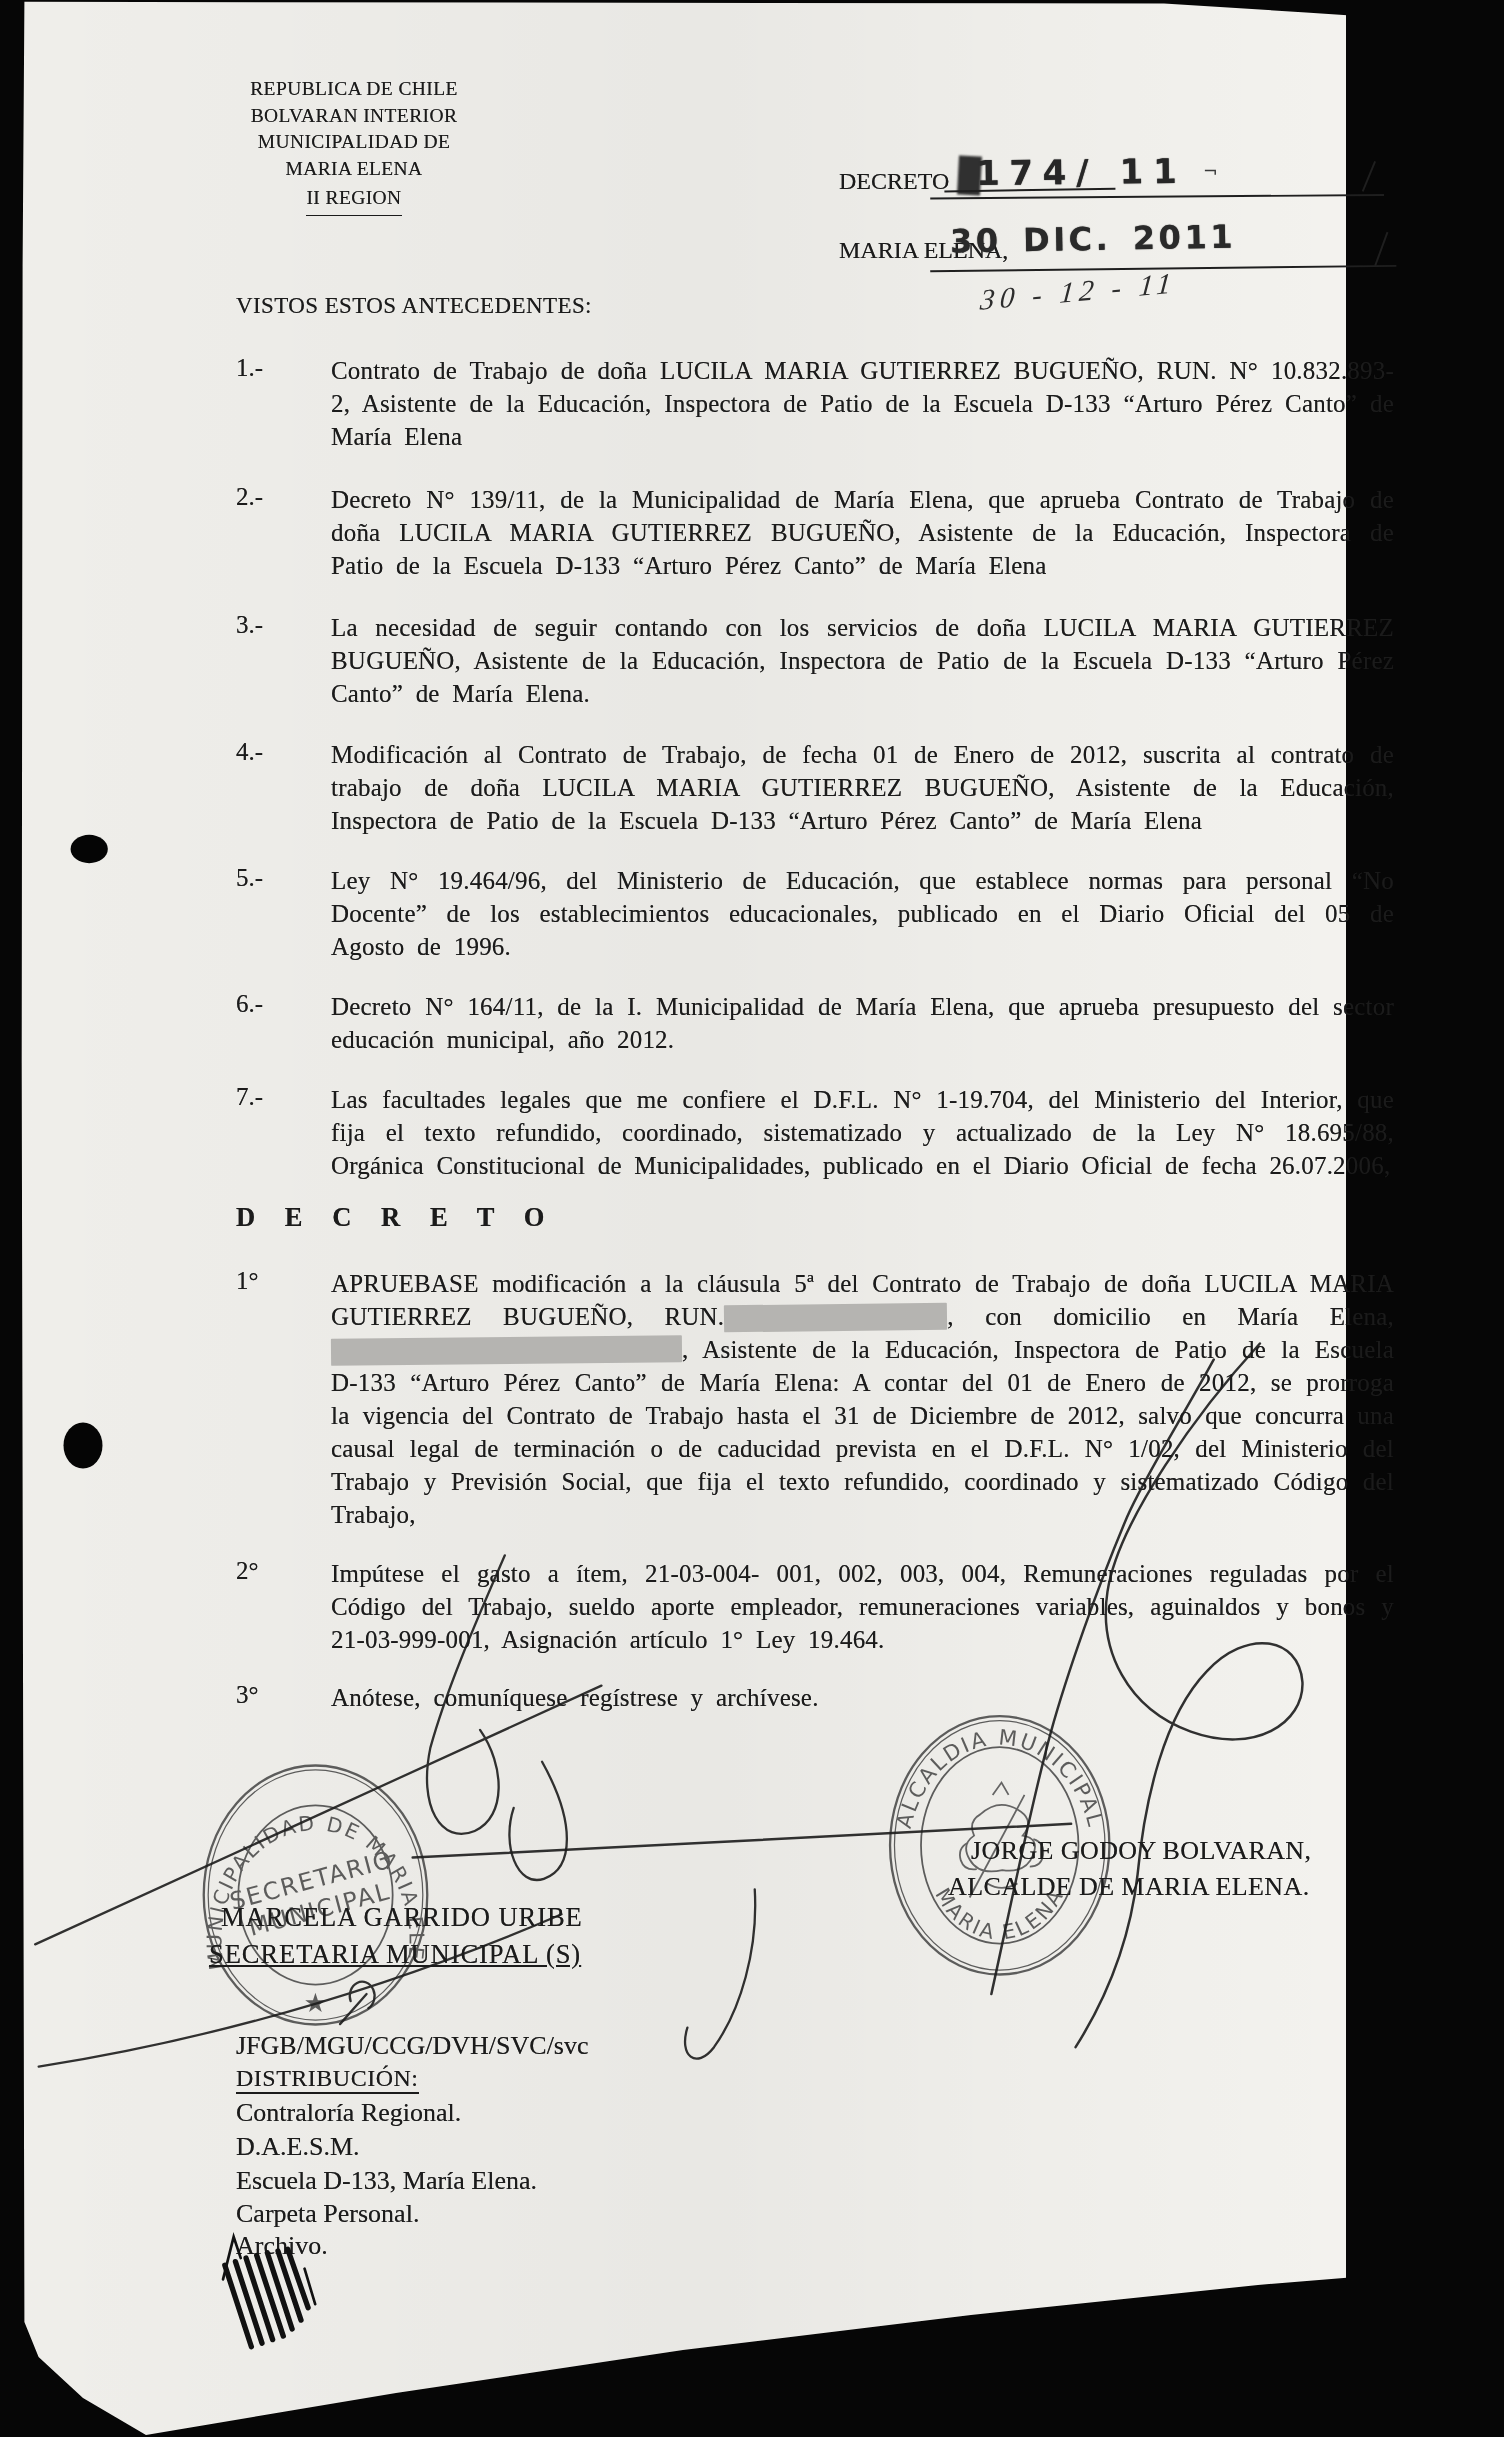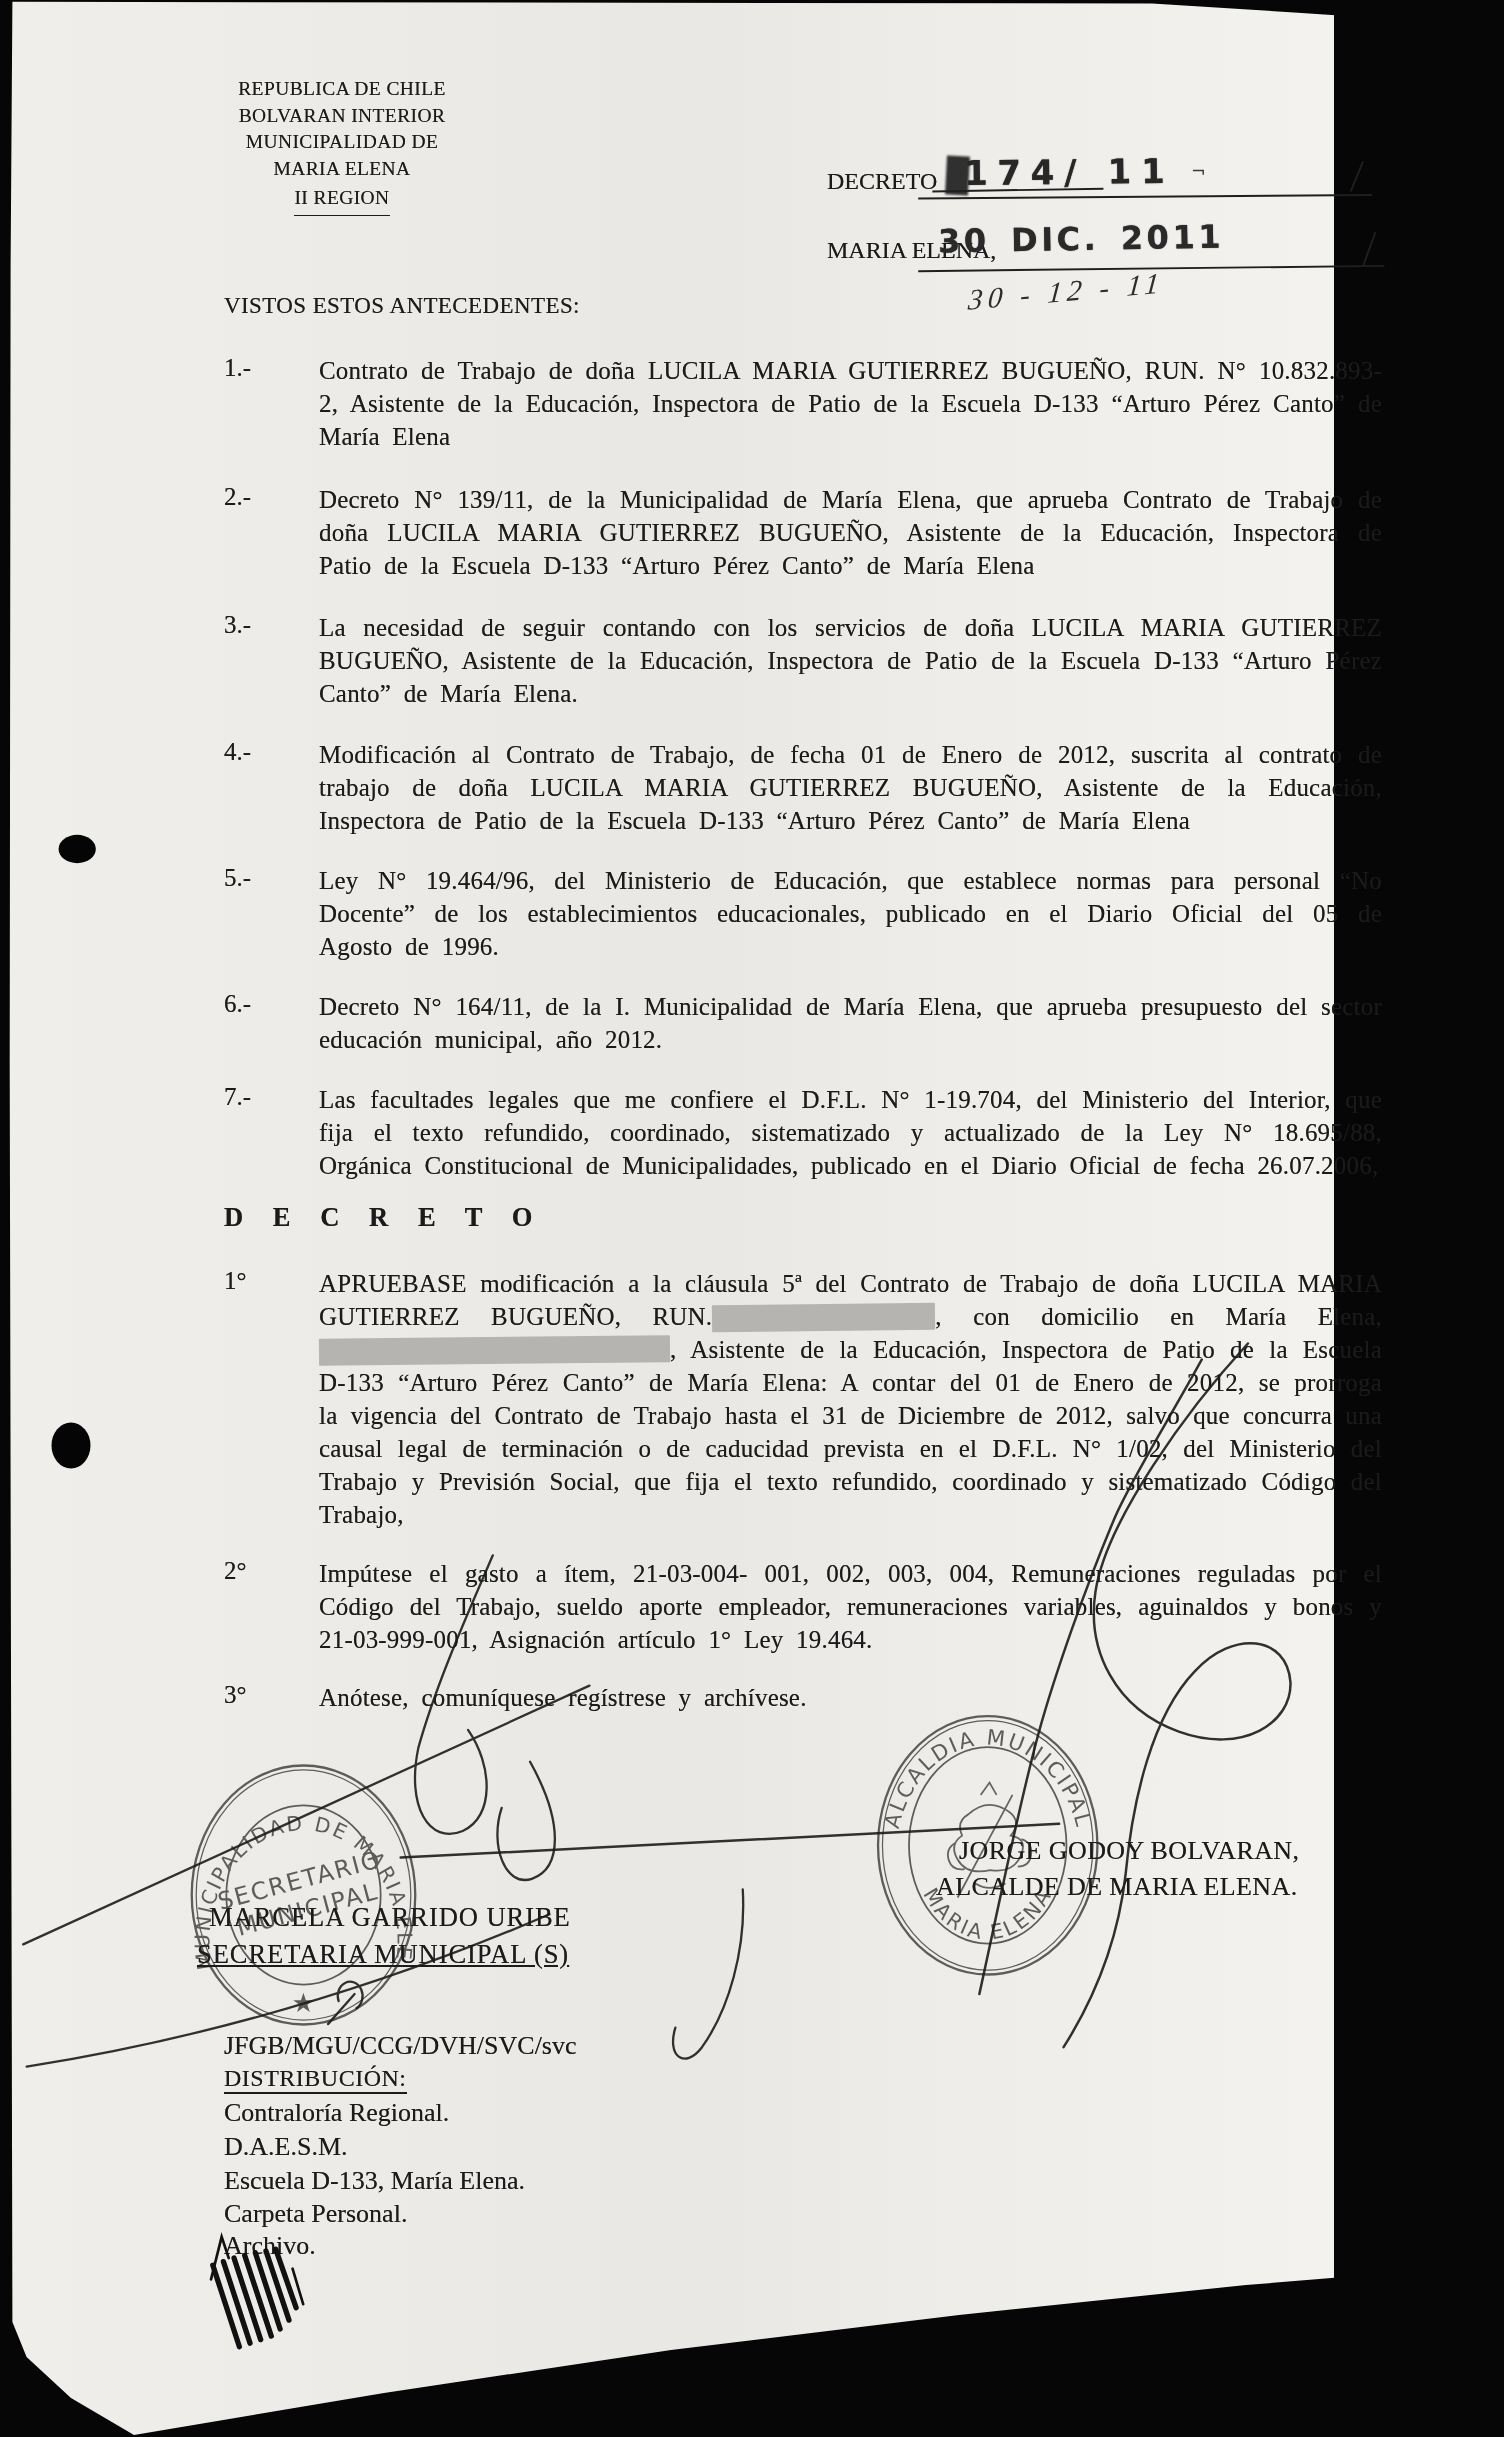--- a/index.html
+++ b/index.html
@@ -1,18 +1,18 @@
 <!DOCTYPE html>
 <html style="font-size:14px"><head>
 <meta charset="utf-8">
 <style>
   html,body{margin:0;padding:0;background:#060606;}
   body{width:1505px;height:2438px;position:relative;overflow:hidden;
        font-family:"Liberation Serif", serif;color:#1b1b1b;}
-  #page{position:absolute;left:0;top:0;width:1334px;height:2438px;
+  #page{position:absolute;left:12px;top:0;width:1334px;height:2438px;
         background:#f3f2ee;
         background-image:linear-gradient(90deg, rgba(0,0,0,0.015) 0%, rgba(0,0,0,0.045) 52%, rgba(0,0,0,0.02) 75%, rgba(0,0,0,0.0) 100%);
         clip-path:polygon(12.4px 1.8px,1152px 3.5px,1294px 12.4px,1505px 26.6px,1501px 798px,1491px 2265px,
           1246px 2285px,959px 2315px,671px 2350px,384px 2393px,134px 2435px,71px 2398px,
           26.6px 2357px,12.4px 2322px,9.7px 1063px,10.6px 266px);}
   .abs{position:absolute;}
   .softc{text-shadow:0 0 0.4px rgba(20,20,20,.6);}
   
   .letterhead{left:211px;top:76px;width:262px;text-align:center;font-size:19.5px;line-height:26.6px;letter-spacing:0.4px;}
   .lh-region{display:inline-block;margin-top:2.7px;border-bottom:1.8px solid #1b1b1b;padding-bottom:3px;}

